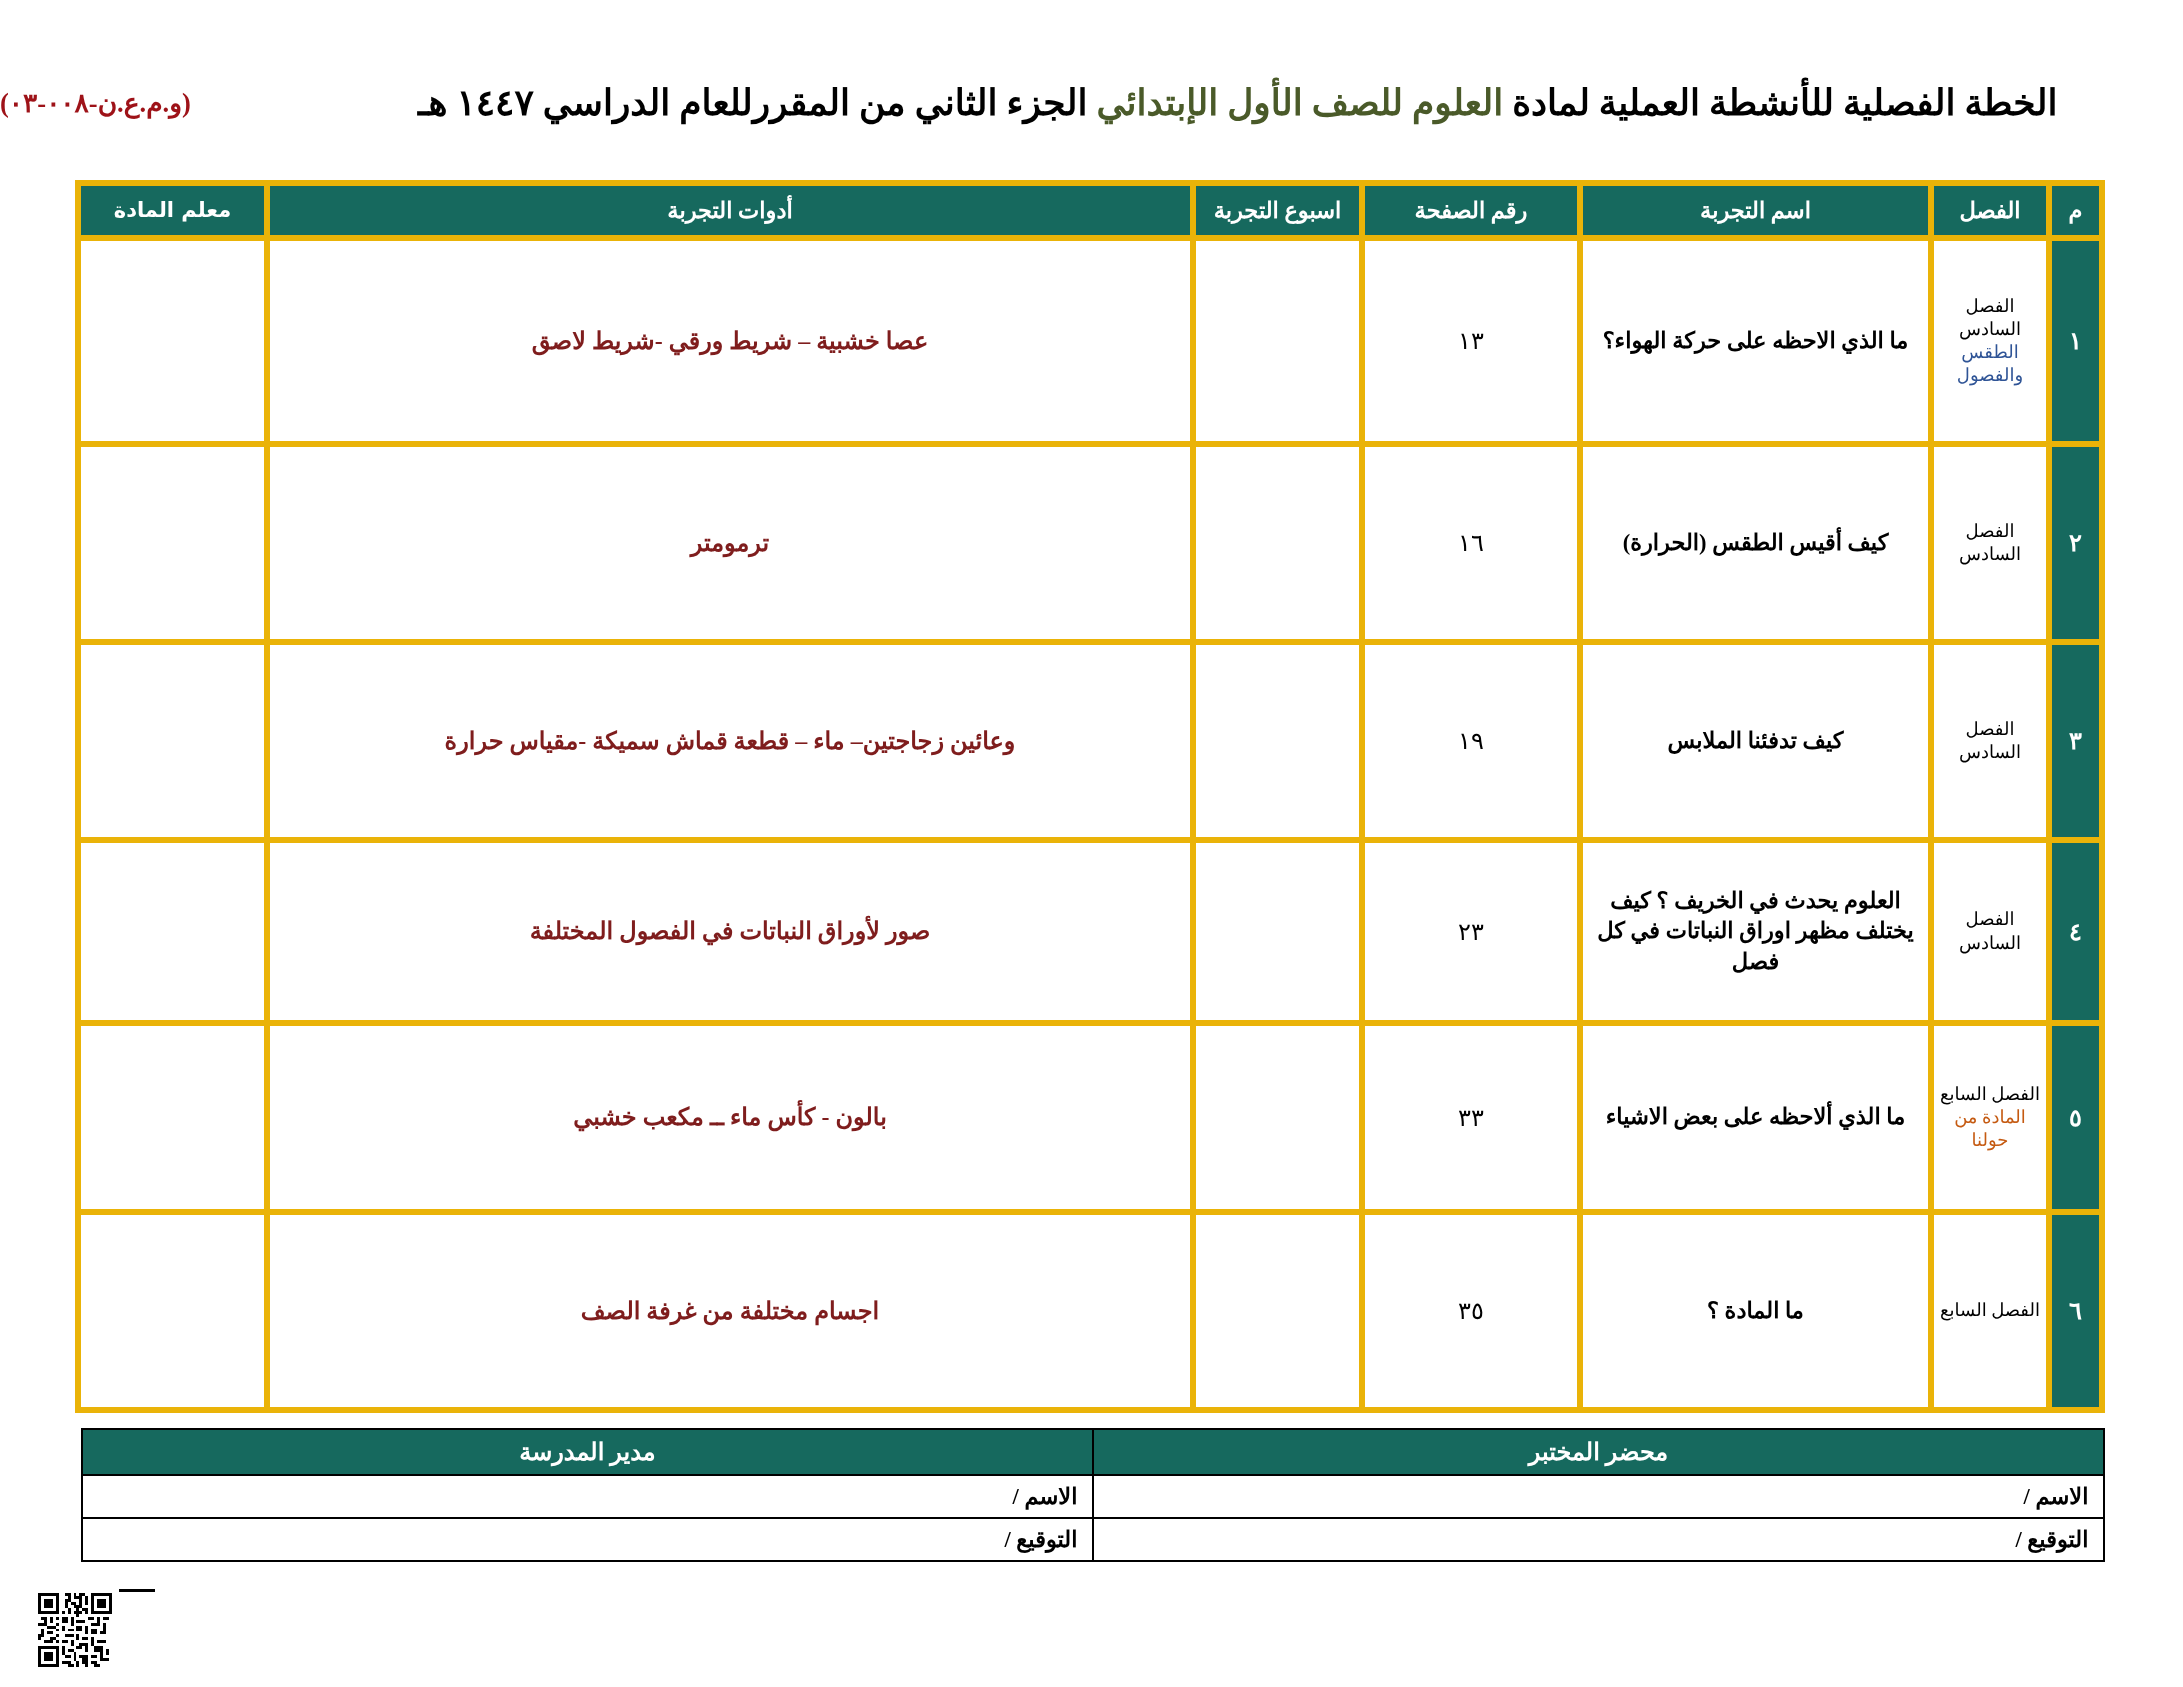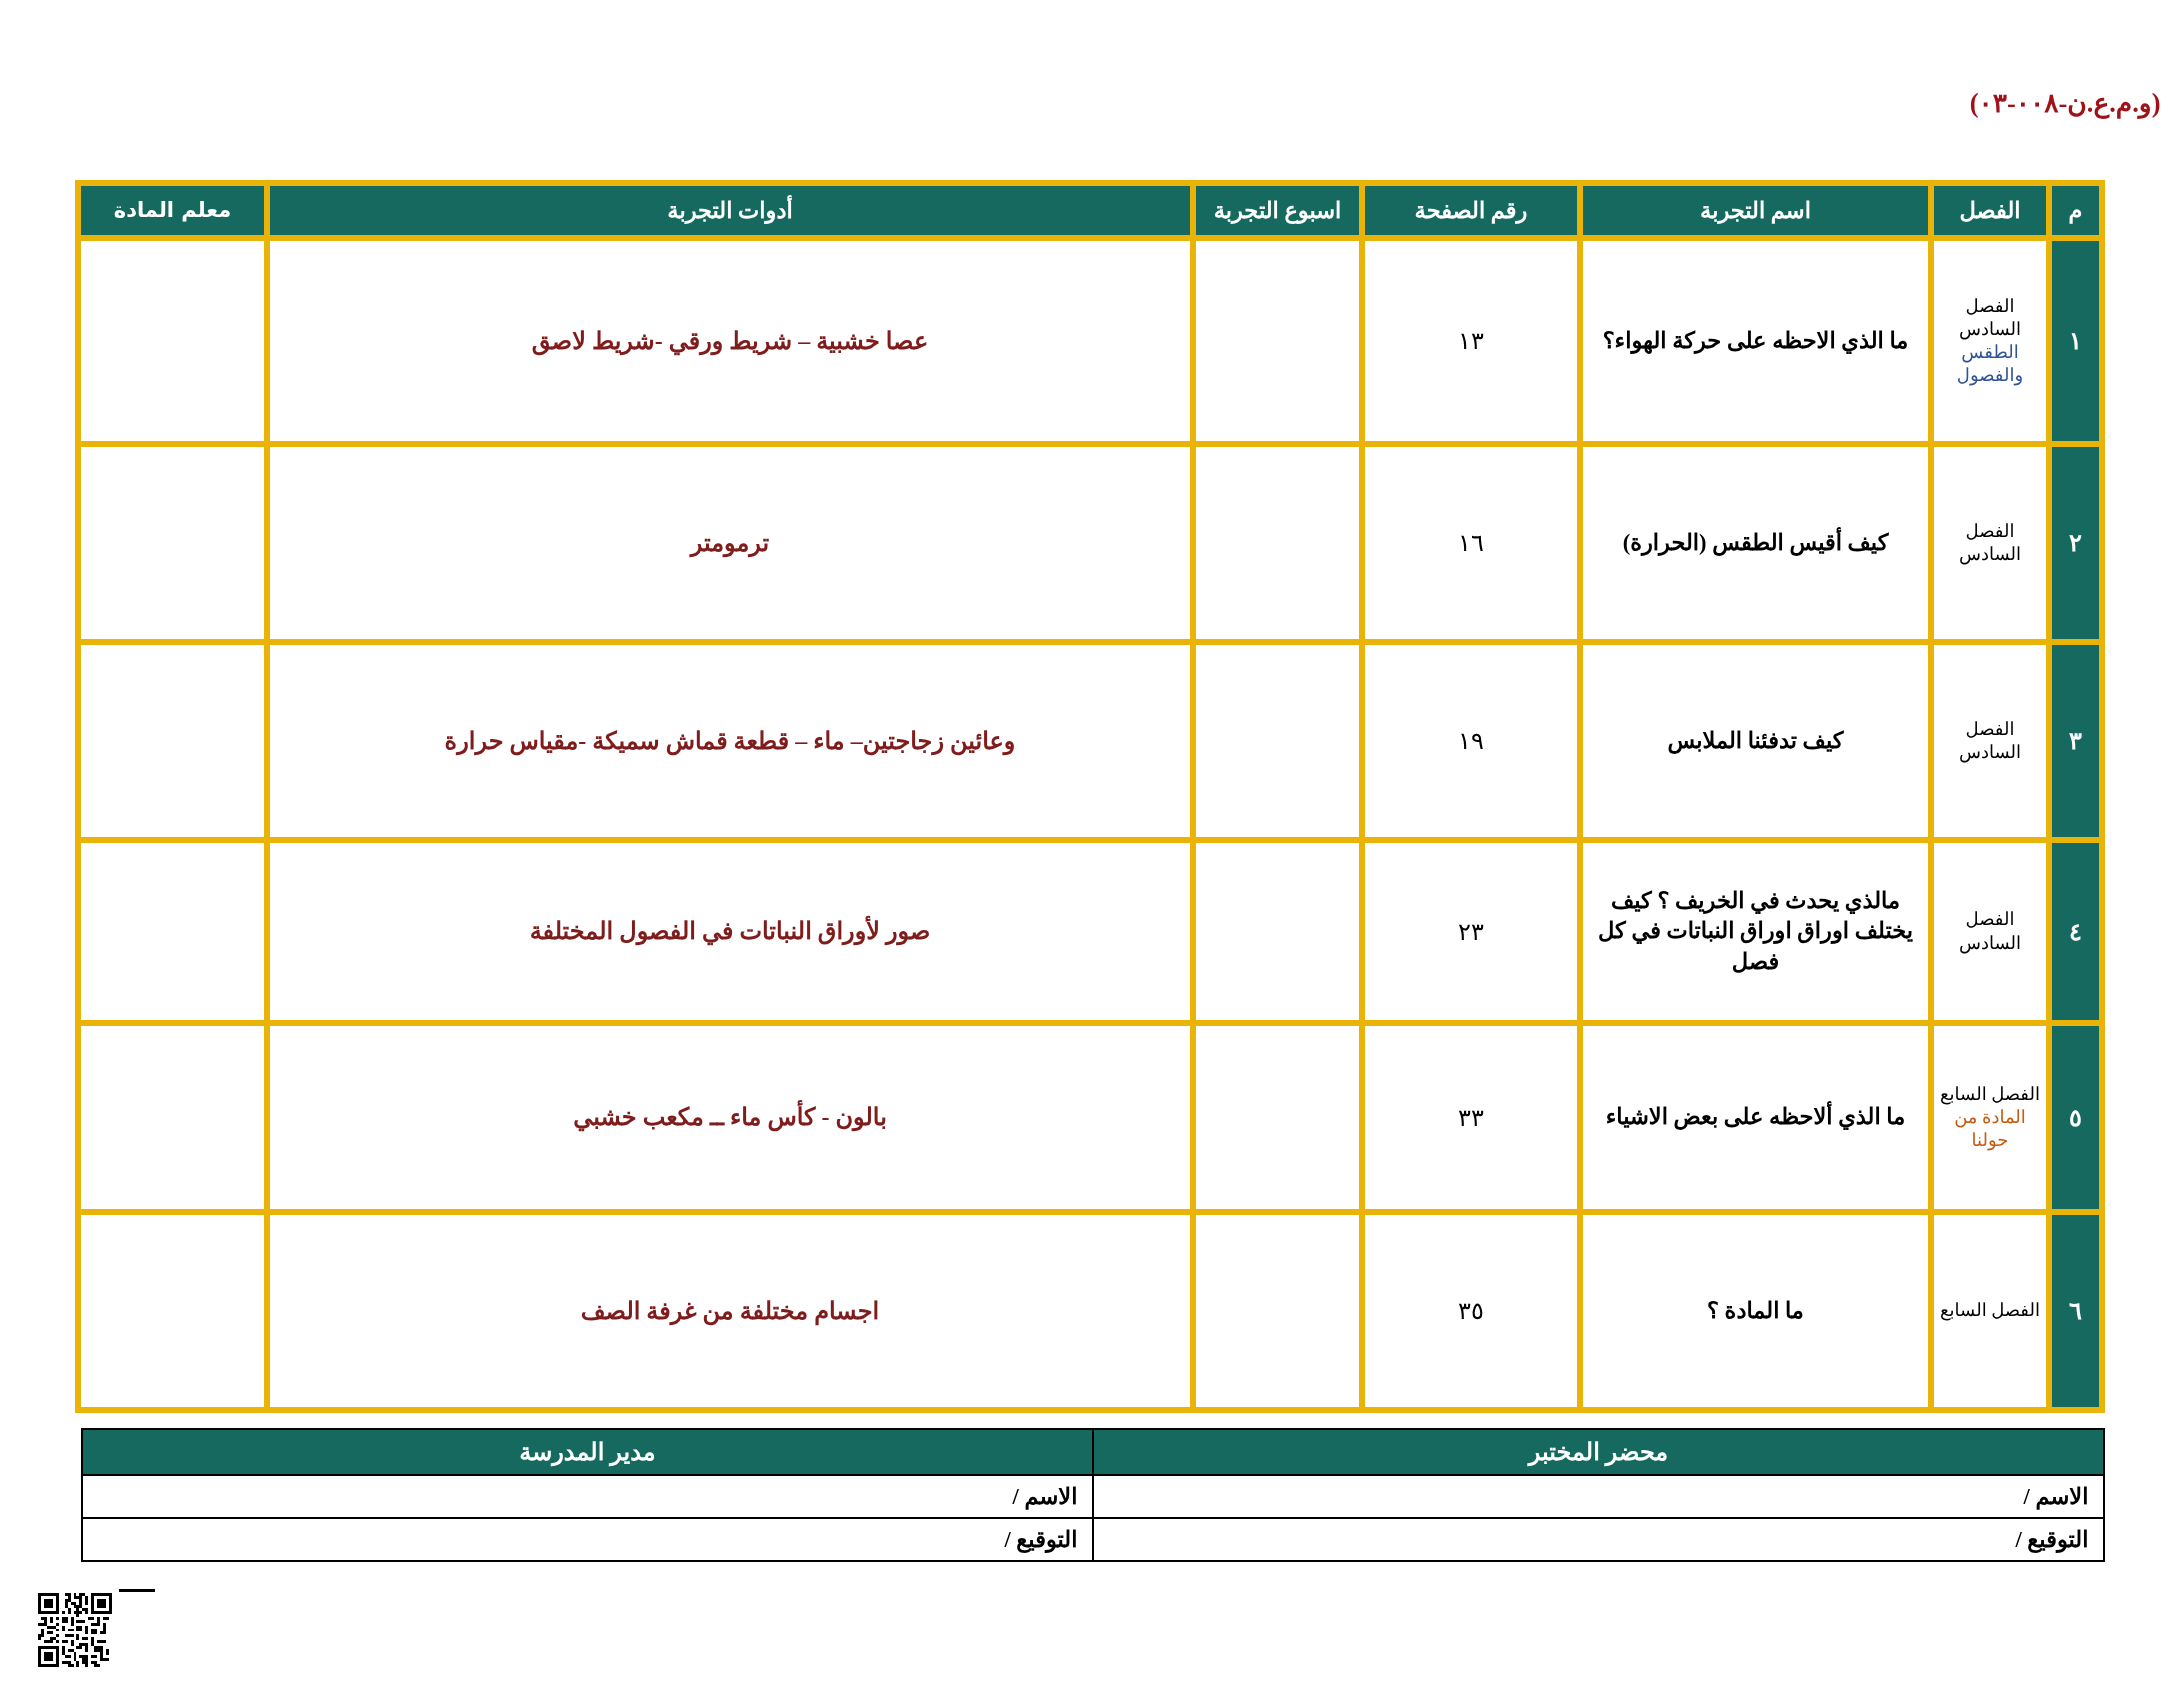--- a/index.html
+++ b/index.html
@@ -179,20 +179,25 @@
     left: 119px;
     width: 36px;
     height: 2.6px;
     background: #000000;
   }
 </style>
 </head>
 <body>
 
 <div class="title-band">
+  <div class="title-main">
+    <span>الخطة الفصلية للأنشطة العملية لمادة</span>
+    <span class="hl-green">العلوم للصف الأول الإبتدائي</span>
+    <span>الجزء الثاني من المقررللعام الدراسي ١٤٤٧ هـ</span>
+  </div>
   <div class="doc-code">(و.م.ع.ن-٠٠٨-٠٣)</div>
 </div>
 
 <table class="main-table">
   <colgroup>
     <col class="col-m">
     <col class="col-chapter">
     <col class="col-exp">
     <col class="col-page">
     <col class="col-week">
@@ -243,21 +248,21 @@
       <td class="cell-page">١٩</td>
       <td class="cell-week"></td>
       <td class="cell-tools">وعائين زجاجتين– ماء – قطعة قماش سميكة -مقياس حرارة</td>
       <td class="cell-teacher"></td>
     </tr>
     <tr class="r4">
       <td class="cell-m">٤</td>
       <td class="cell-chapter">
         <span>الفصل السادس</span>
       </td>
-      <td class="cell-exp">مالذي يحدث في الخريف  ؟ كيف يختلف اوراق اوراق النباتات في كل فصل</td>
+      <td class="cell-exp">العلوم يحدث في الخريف  ؟ كيف يختلف مظهر اوراق النباتات في كل فصل</td>
       <td class="cell-page">٢٣</td>
       <td class="cell-week"></td>
       <td class="cell-tools">صور لأوراق النباتات في الفصول المختلفة</td>
       <td class="cell-teacher"></td>
     </tr>
     <tr class="r5">
       <td class="cell-m">٥</td>
       <td class="cell-chapter">
         <span>الفصل السابع</span>
         <span class="sub-orange">المادة من حولنا</span>

